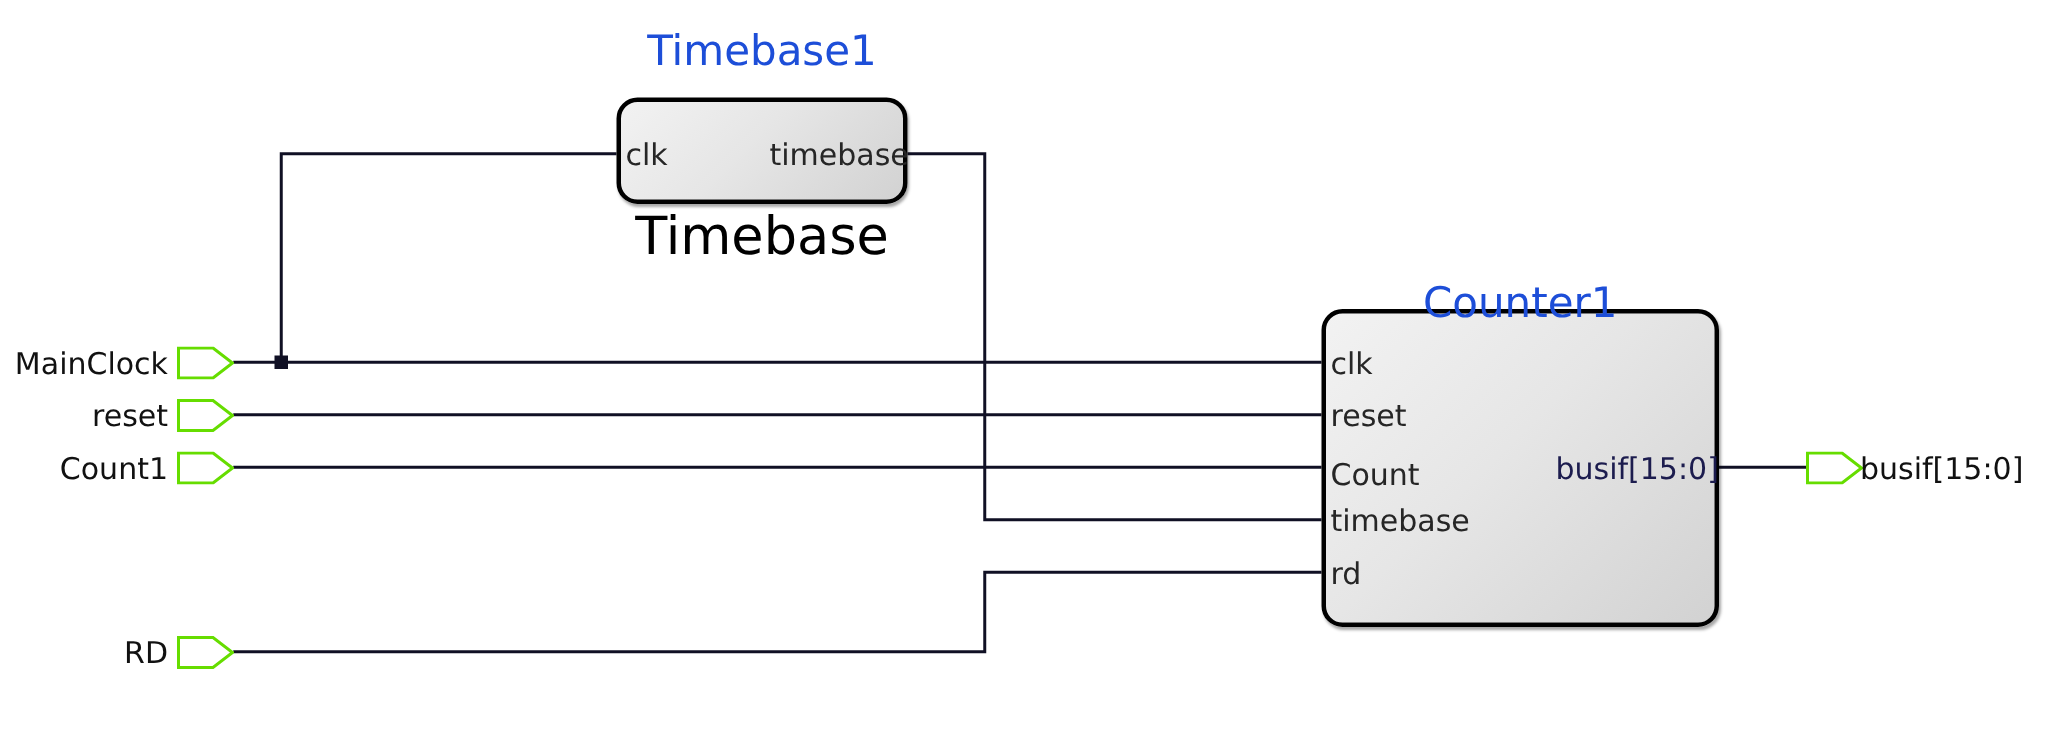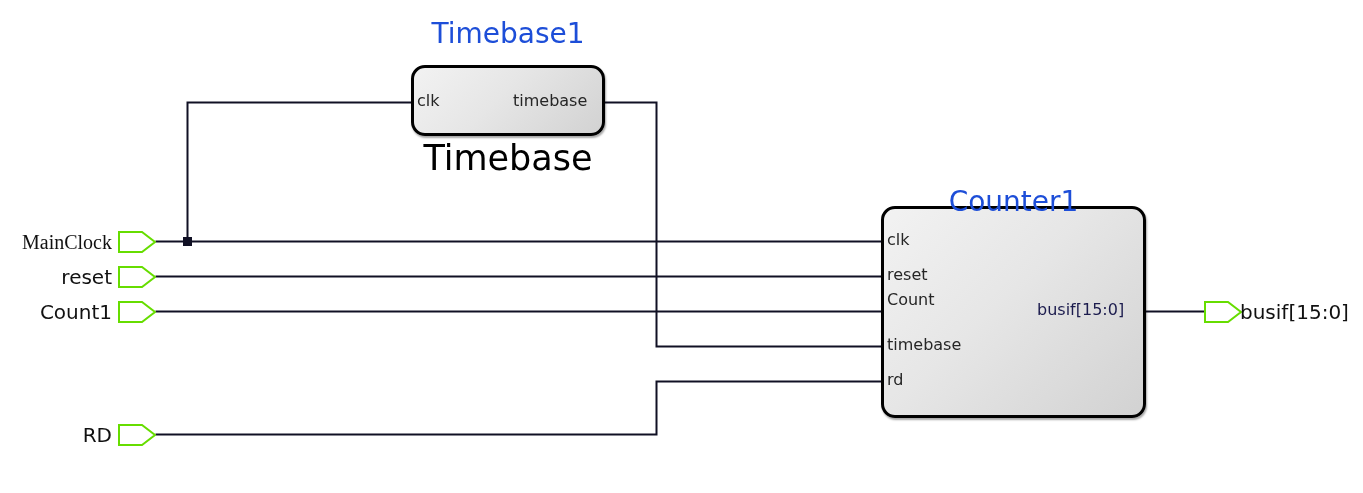--- a/index.html
+++ b/index.html
@@ -44,21 +44,21 @@
   .blk-sub {
     position: absolute;
     font-size: 35px;
     line-height: 1;
     color: #000000;
     white-space: nowrap;
     text-align: center;
   }
   .pinlabel {
     position: absolute;
-    font-size: 16px;
+    font-size: 20px;
     line-height: 1;
     color: #262626;
     white-space: nowrap;
   }
   .pinlabel.out {
     color: #1c1c4e;
   }
   .portlabel {
     position: absolute;
     font-size: 20px;
@@ -109,27 +109,27 @@
 
   <div class="pinlabel" style="left:513px; top:93px;">timebase</div>
 
   <div class="blk" style="left:881px; top:206px; width:265px; height:212px;"></div>
 
   <div class="blk-title" style="left:881px; top:160px; width:265px;margin-top:28px;">Counter1</div>
 
 
   <div class="pinlabel" style="left:887px; top:232px;">clk</div>
   <div class="pinlabel" style="left:887px; top:267px;">reset</div>
-  <div class="pinlabel" style="left:887px; top:292px;">Count</div>
+  <div class="pinlabel" style="left:887px; top:306px;">Count</div>
   <div class="pinlabel" style="left:887px; top:337px;">timebase</div>
   <div class="pinlabel" style="left:887px; top:372px;">rd</div>
 
   <div class="pinlabel out" style="left:1037px; top:302px;">busif[15:0]</div>
 
-  <div class="portlabel right-align" style="left:0px; top:232px; width:112px;font-family:Liberation Serif, serif;">MainClock</div>
+  <div class="portlabel right-align" style="left:0px; top:232px; width:112px;">MainClock</div>
   <div class="pent" style="left:118px; top:231px;">
     <svg width="38" height="22" viewBox="0 0 38 22">
       <polygon points="1,1 24,1 37,11 24,21 1,21" fill="#ffffff" stroke="#66dd00" stroke-width="2"></polygon>
     </svg>
   </div>
 
   <div class="portlabel right-align" style="left:0px; top:267px; width:112px;">reset</div>
   <div class="pent" style="left:118px; top:266px;">
     <svg width="38" height="22" viewBox="0 0 38 22">
       <polygon points="1,1 24,1 37,11 24,21 1,21" fill="#ffffff" stroke="#66dd00" stroke-width="2"></polygon>

